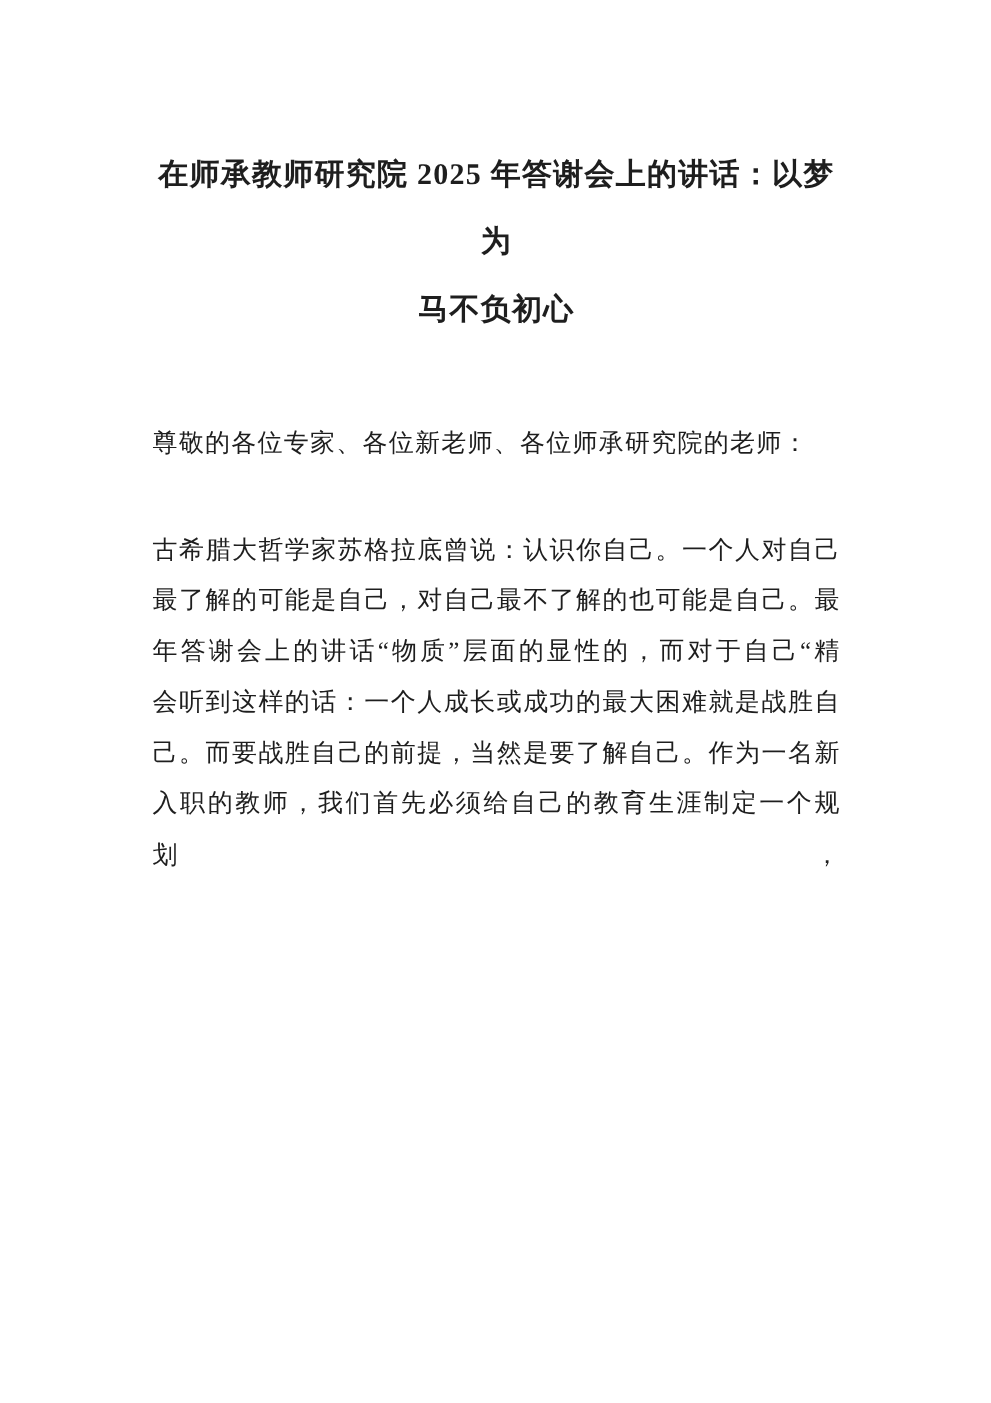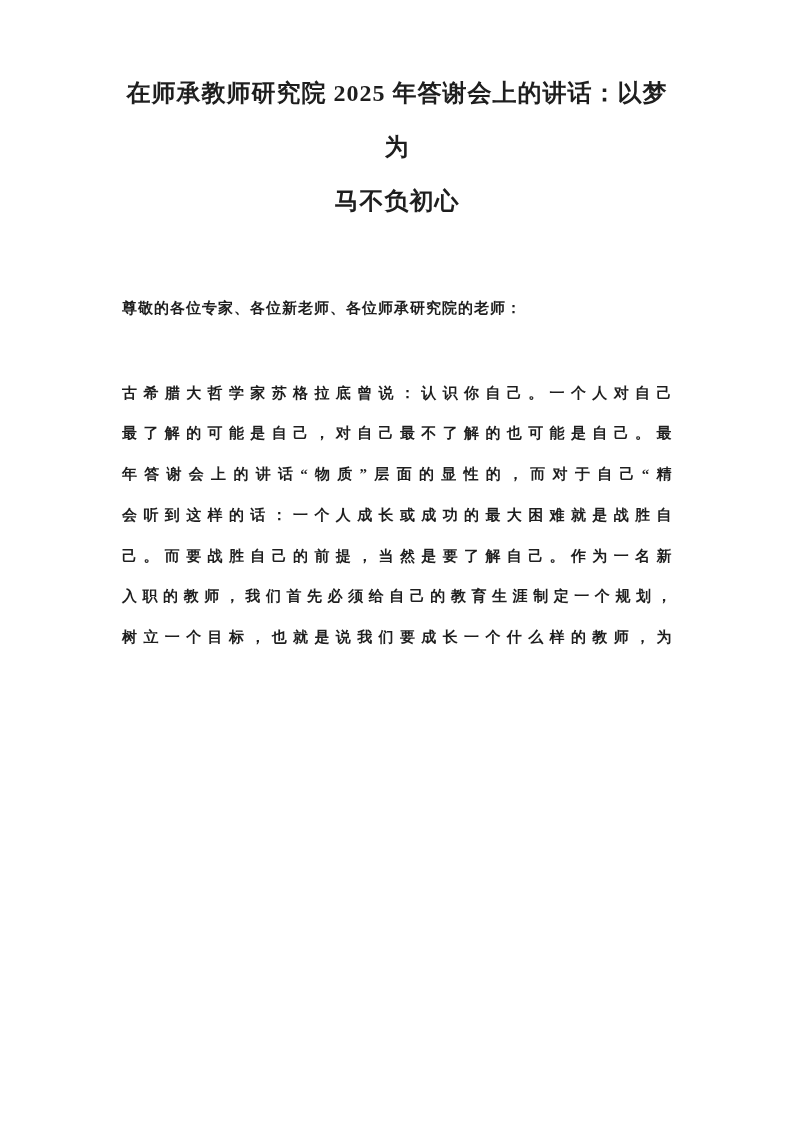--- a/index.html
+++ b/index.html
@@ -6,46 +6,45 @@
     margin: 0;
     padding: 0;
     background: #ffffff;
   }
   .page {
     position: relative;
     width: 793px;
     height: 1122px;
     background: #ffffff;
     box-sizing: border-box;
-    padding-top: 66px;
+    padding-top: 113px;
     overflow: hidden;
     font-family: "Liberation Serif", "DejaVu Serif", serif;
     color: #1e1e1e;
   }
   .doc-block {
     width: 550px;
     margin-left: 122px;
   }
   .doc-title {
     font-size: 24px;
     font-weight: 700;
     line-height: 54px;
     letter-spacing: 1px;
     margin: 0 0 60px 0;
   }
   .doc-title .tline {
     display: block;
     text-align: center;
   }
   .para {
-    font-size: 15px;
+    font-size: 20px;
     line-height: 40.7px;
     letter-spacing: 0.5px;
     margin: 0 0 44px 0;
-    font-weight: bold;
   }
   .para:last-child {
     margin-bottom: 0;
   }
   .line {
     display: block;
     text-align: justify;
     text-align-last: justify;
   }
   .line.end {
@@ -72,17 +71,16 @@
 
 
 
     <p class="para">
       <span class="line">古希腊大哲学家苏格拉底曾说：认识你自己。一个人对自己</span>
       <span class="line">最了解的可能是自己，对自己最不了解的也可能是自己。最</span>
       <span class="line">年答谢会上的讲话“物质”层面的显性的，而对于自己“精</span>
       <span class="line">会听到这样的话：一个人成长或成功的最大困难就是战胜自</span>
       <span class="line">己。而要战胜自己的前提，当然是要了解自己。作为一名新</span>
       <span class="line">入职的教师，我们首先必须给自己的教育生涯制定一个规划，</span>
-      <span class="line">树立一个目标，也就是说我们要成长一个什么样的教师，为</span>
     </p>
 
   </div>
 </div>
 
 </body></html>

